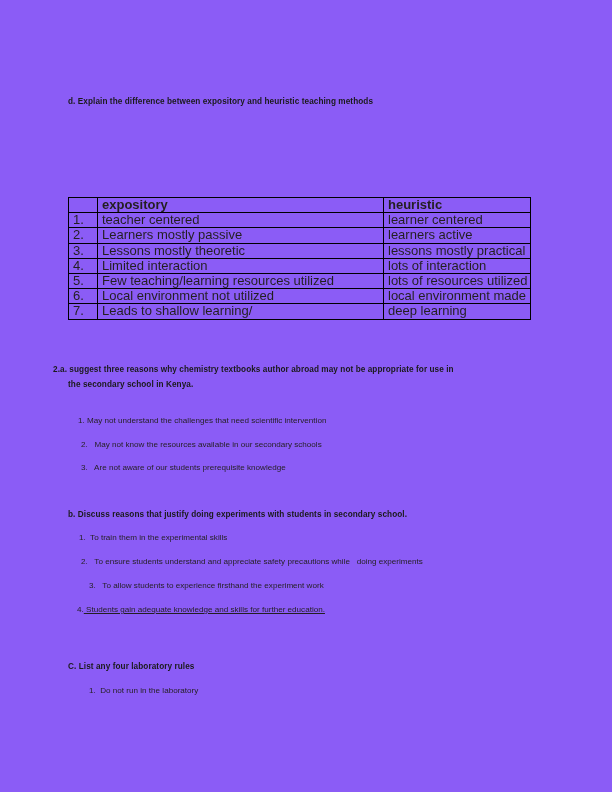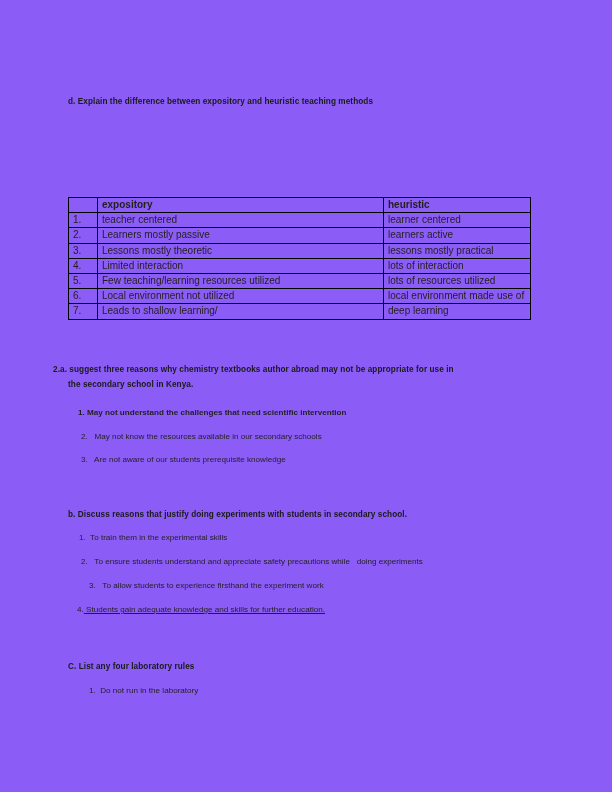--- a/index.html
+++ b/index.html
@@ -36,21 +36,21 @@
   }
 
   
   .cmp-table {
     position: absolute;
     left: 68px;
     top: 197px;
     width: 462px;
     border-collapse: collapse;
     table-layout: fixed;
-    font-size: 10px;
+    font-size: 13px;
     color: #231f20;
   }
   .cmp-table td, .cmp-table th {
     border: 1px solid #000000;
     height: 14.2px;
     padding: 0 0 0 4px;
     vertical-align: middle;
     font-weight: normal;
     text-align: left;
     line-height: 10px;
@@ -143,21 +143,21 @@
         <td>Leads to shallow learning/</td>
         <td>deep learning</td>
       </tr>
     </tbody>
   </table>
 
   <div class="heading" style="left:53px; top:362px;">2.a. suggest three reasons why chemistry textbooks author abroad may not be appropriate for use in</div>
   <div class="heading" style="left:68px; top:377px;">the secondary school in Kenya.</div>
 
   <ol class="ans-list" style="left:78px; top:403px;">
-    <li class="ans-item" style="margin-top:4px;font-weight:bold;"><span class="ans-num">1.</span><span> May not understand the challenges that need scientific intervention</span></li>
+    <li class="ans-item" style="margin-top:12px;"><span class="ans-num">1.</span><span> May not understand the challenges that need scientific intervention</span></li>
     <li class="ans-item" style="margin-top:11.5px; margin-left:3px;"><span class="ans-num">2.</span><span>   May not know the resources available in our secondary schools</span></li>
     <li class="ans-item" style="margin-top:11.5px; margin-left:3px;"><span class="ans-num">3.</span><span>   Are not aware of our students prerequisite knowledge</span></li>
   </ol>
 
   <div class="heading" style="left:68px; top:507px;">b. Discuss reasons that justify doing experiments with students in secondary school.</div>
 
   <ol class="ans-list" style="left:78px; top:532px;">
     <li class="ans-item" style="margin-top:0px; margin-left:1px;"><span class="ans-num">1.</span><span>  To train them in the experimental skills</span></li>
     <li class="ans-item" style="margin-top:12px; margin-left:3px;"><span class="ans-num">2.</span><span>   To ensure students understand and appreciate safety precautions while   doing experiments</span></li>
     <li class="ans-item" style="margin-top:12px; margin-left:11px;"><span class="ans-num">3.</span><span>   To allow students to experience firsthand the experiment work</span></li>

